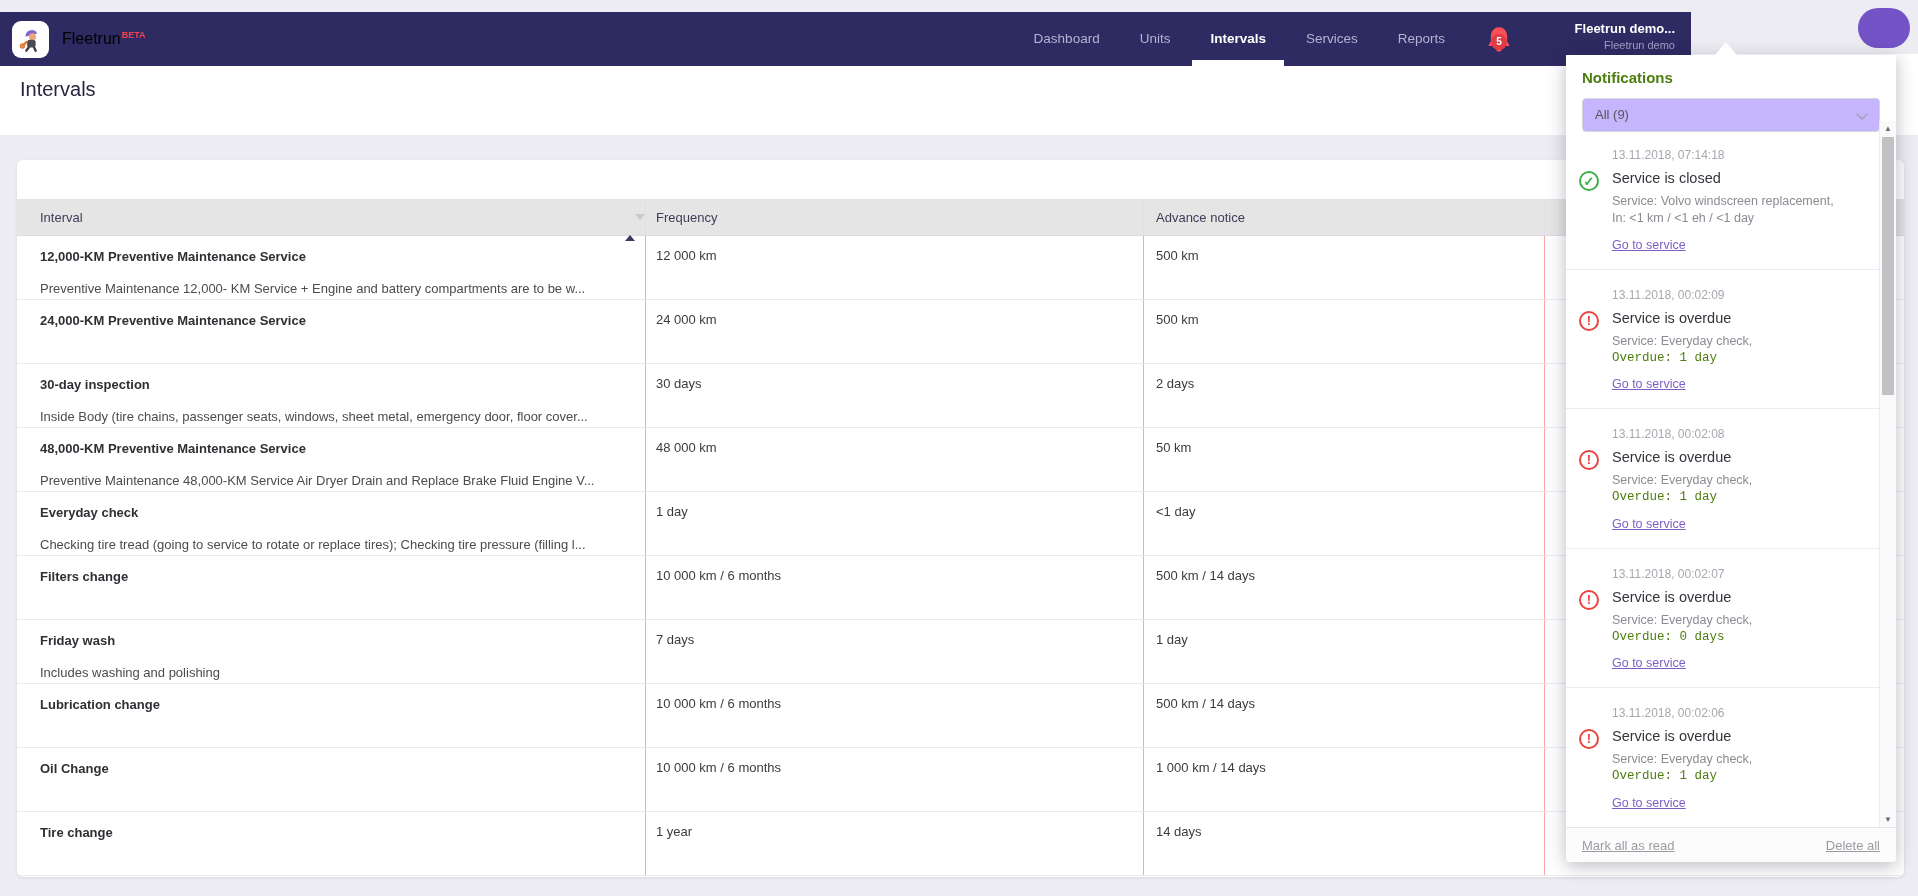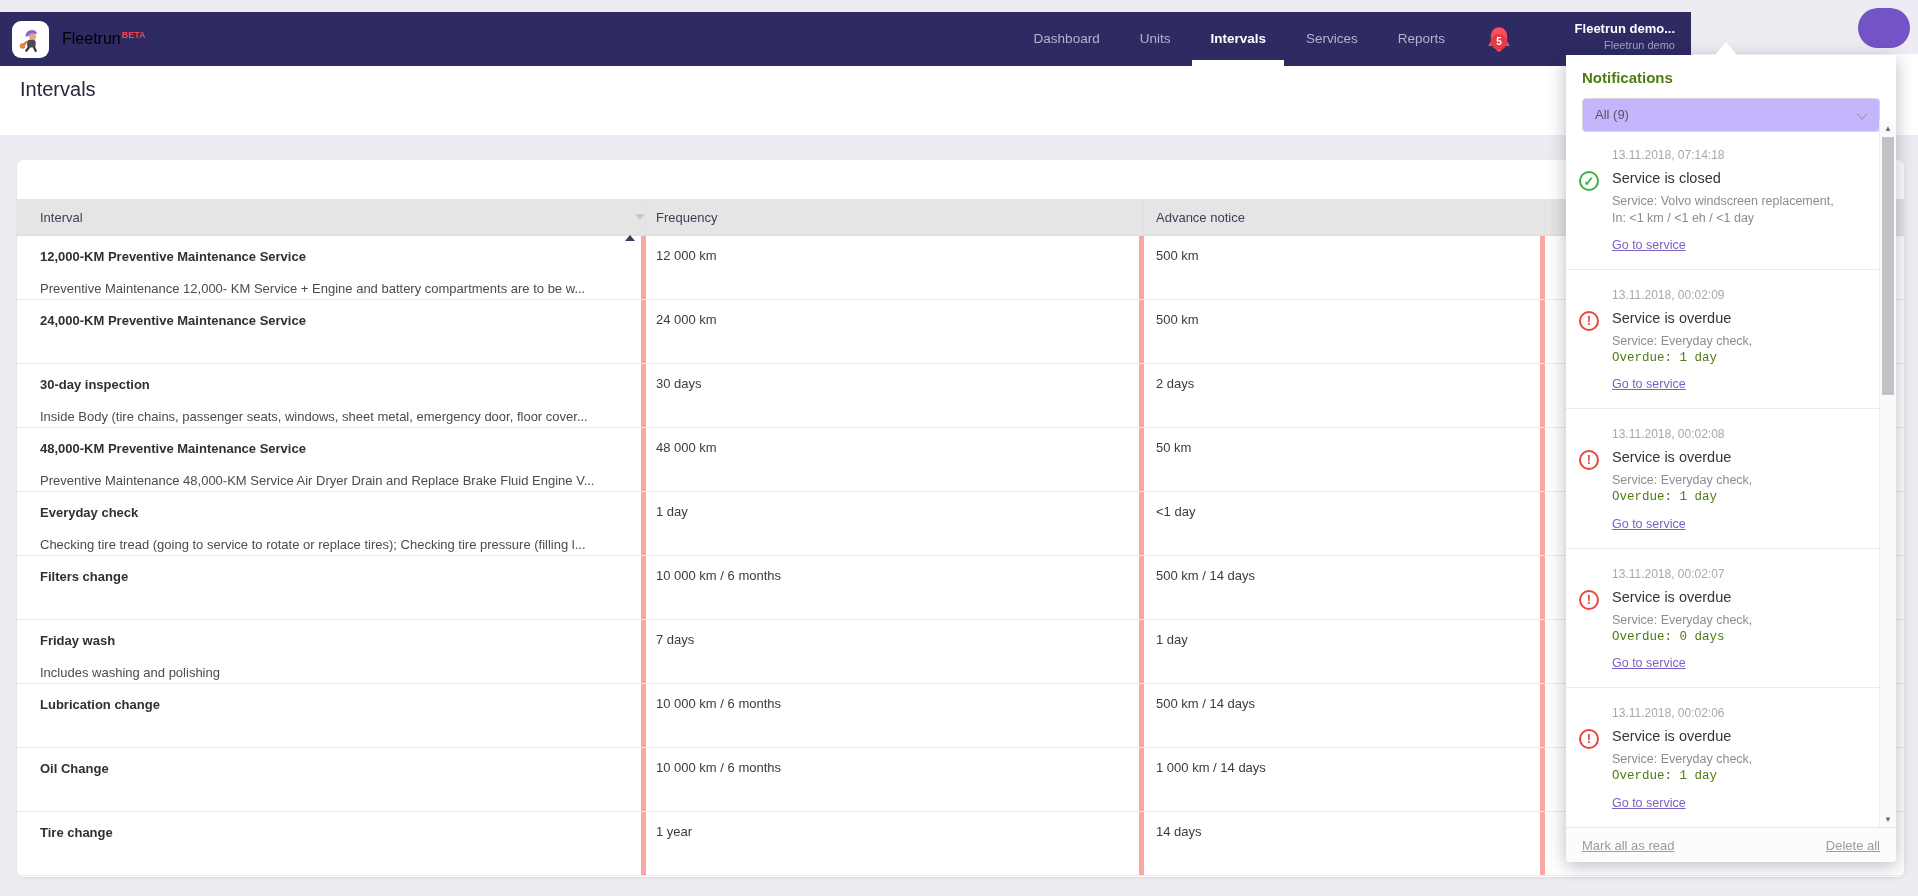--- a/index.html
+++ b/index.html
@@ -32,21 +32,21 @@
   .t-head { position:absolute; top:39px; left:0; width:100%; height:37px; background:#e5e5e5; border-top:1px solid #e4e4ea; border-bottom:1px solid #dcdce2; }
   .th { position:relative; font-size:13px; color:#3d3d58; line-height:35px; padding-left:10px; border-right:1px solid #dfdfe5; }
   .th:first-child { padding-left:23px; cursor:pointer; }
   .th:nth-child(3) { padding-left:12px; }
   .th:last-child { border-right:none; }
   .sort-icon { position:absolute; right:10px; top:10px; width:10px; height:16px; }
   .sort-icon .up { width:0; height:0; border-left:5px solid transparent; border-right:5px solid transparent; border-bottom:6px solid #3a3a5c; margin-bottom:3px; }
   .sort-icon .down { width:0; height:0; border-left:5px solid transparent; border-right:5px solid transparent; border-top:6px solid #c8c8d2; }
   .t-body { position:absolute; top:76px; left:0; width:100%; }
   .row { border-bottom:1px solid #e9e9ee; height:64px; cursor:pointer; }
-  .td { padding:12px 10px 0 10px; border-right:5px solid #fca5a5; overflow:hidden; }
+  .td { padding:12px 10px 0 10px; border-right:1px solid #fca5a5; overflow:hidden; }
   .td:first-child { padding-left:23px; }
   .td:nth-child(3) { padding-left:12px; }
   .td:last-child { border-right:none; }
   .row-name { font-size:13px; color:#2f2f35; font-weight:bold; line-height:17px; }
   .row-desc { font-size:13px; color:#4b4b50; line-height:16px; margin-top:16px; }
   .row-desc:empty { display:none; }
   .cell-val { font-size:13px; color:#3b3b40; line-height:16px; }
 
   
   .notif-panel { position:absolute; left:1566px; top:55px; width:330px; height:807px; background:#fff; box-shadow:0 4px 18px rgba(30,30,60,.30); border-radius:0 0 4px 4px; z-index:30; }

